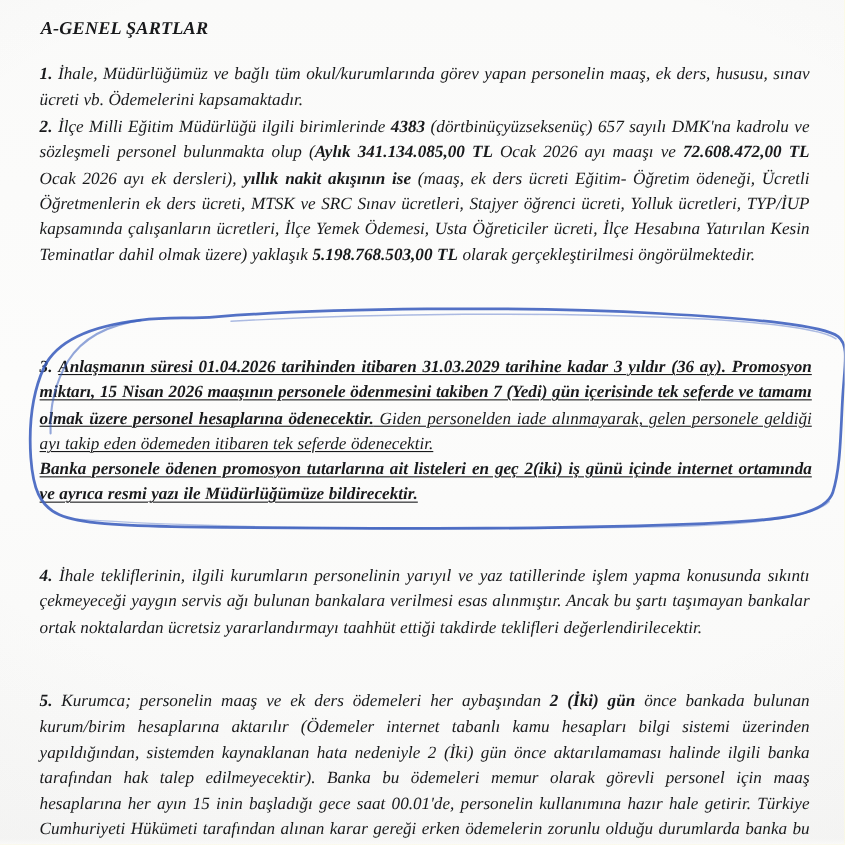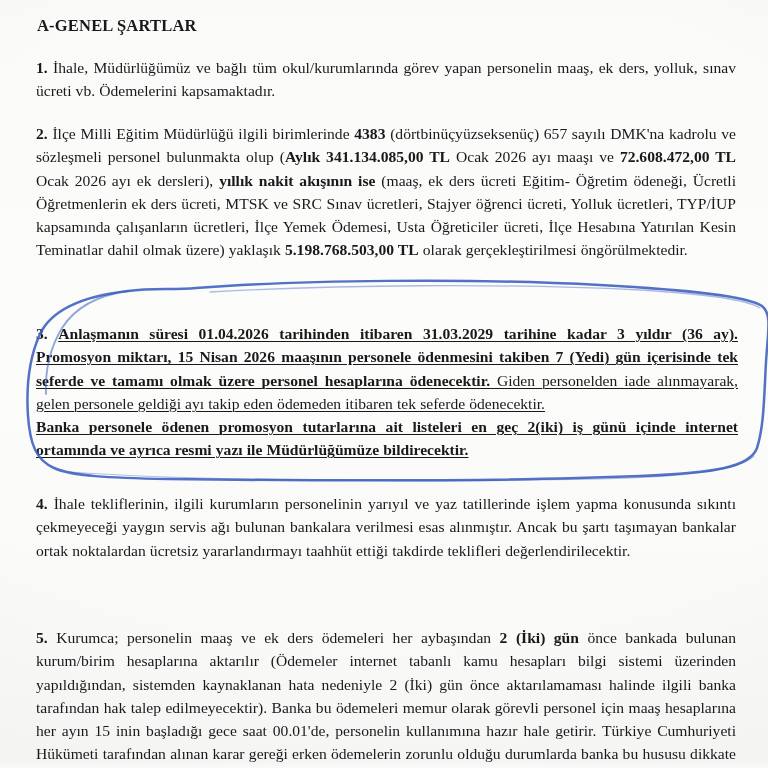--- a/index.html
+++ b/index.html
@@ -8,20 +8,21 @@
     background: #ffffff;
   }
   #page {
     position: relative;
     width: 768px;
     height: 768px;
     overflow: hidden;
     background: #fef9c3;
     font-family: "Liberation Serif", "DejaVu Serif", serif;
     color: #18191b;
+    font-style: italic;
     -webkit-font-smoothing: antialiased;
   }
   
   #paper-texture {
     position: absolute;
     inset: 0;
     pointer-events: none;
     background:
       radial-gradient(ellipse 120% 80% at 50% 40%, rgba(255,255,255,0) 55%, rgba(120,120,120,0.055) 100%),
       linear-gradient(180deg, rgba(250,250,249,1) 0%, rgba(252,252,251,1) 45%, rgba(248,248,247,1) 100%);
@@ -61,23 +62,23 @@
     text-decoration-thickness: 1.1px;
     text-underline-offset: 2.2px;
   }
   .bu {
     font-weight: bold;
     text-decoration: underline;
     text-decoration-thickness: 1.3px;
     text-underline-offset: 2.2px;
   }
   #p1 { top: 56px; }
-  #p2 { top: 122px; }
+  #p2 { top: 104px; }
   #p3 { top: 322px; width: 702px; }
-  #p4 { top: 492px; }
+  #p4 { top: 512px; }
   #p5 { top: 626px; }
 
   
   #ink-circle {
     position: absolute;
     left: 0px;
     top: 276px;
     width: 768px;
     height: 216px;
     z-index: 3;
@@ -106,21 +107,21 @@
 <div id="page">
 
   <div id="paper-texture"></div>
 
   <div id="content">
 
     <div class="doc-title">A-GENEL ŞARTLAR</div>
 
     <div class="para" id="p1">
       <span class="n">1.</span>
-      <span>İhale, Müdürlüğümüz ve bağlı tüm okul/kurumlarında görev yapan personelin maaş, ek ders, yolluk, sınav ücreti vb. Ödemelerini kapsamaktadır.</span>
+      <span>İhale, Müdürlüğümüz ve bağlı tüm okul/kurumlarında görev yapan personelin maaş, ek ders, hususu, sınav ücreti vb. Ödemelerini kapsamaktadır.</span>
     </div>
 
     <div class="para" id="p2">
       <span class="n">2.</span>
       <span>İlçe Milli Eğitim Müdürlüğü ilgili birimlerinde </span><b>4383</b><span> (dörtbinüçyüzseksenüç) 657 sayılı DMK'na kadrolu ve sözleşmeli personel bulunmakta olup (</span><b>Aylık 341.134.085,00 TL</b><span> Ocak 2026 ayı maaşı ve </span><b>72.608.472,00 TL</b><span> Ocak 2026 ayı ek dersleri), </span><b>yıllık nakit akışının ise</b><span> (maaş, ek ders ücreti Eğitim- Öğretim ödeneği, Ücretli Öğretmenlerin ek ders ücreti, MTSK ve SRC Sınav ücretleri, Stajyer öğrenci ücreti, Yolluk ücretleri, TYP/İUP kapsamında çalışanların ücretleri, İlçe Yemek Ödemesi, Usta Öğreticiler  ücreti, İlçe Hesabına Yatırılan Kesin Teminatlar dahil olmak üzere) yaklaşık </span><b>5.198.768.503,00 TL</b><span> olarak gerçekleştirilmesi öngörülmektedir.</span>
     </div>
 
     <div class="para" id="p3">
       <span class="n">3.</span>
       <span class="bu">Anlaşmanın süresi 01.04.2026 tarihinden itibaren 31.03.2029 tarihine kadar 3 yıldır (36 ay). Promosyon miktarı, 15 Nisan 2026 maaşının personele ödenmesini takiben 7 (Yedi) gün içerisinde tek seferde ve tamamı olmak üzere personel hesaplarına ödenecektir.</span><span class="u"> Giden personelden iade alınmayarak, gelen personele geldiği ayı takip eden ödemeden itibaren tek seferde ödenecektir.</span><br><span class="bu">Banka personele ödenen promosyon tutarlarına ait listeleri en geç 2(iki) iş günü içinde internet ortamında ve ayrıca resmi yazı ile Müdürlüğümüze bildirecektir.</span>

